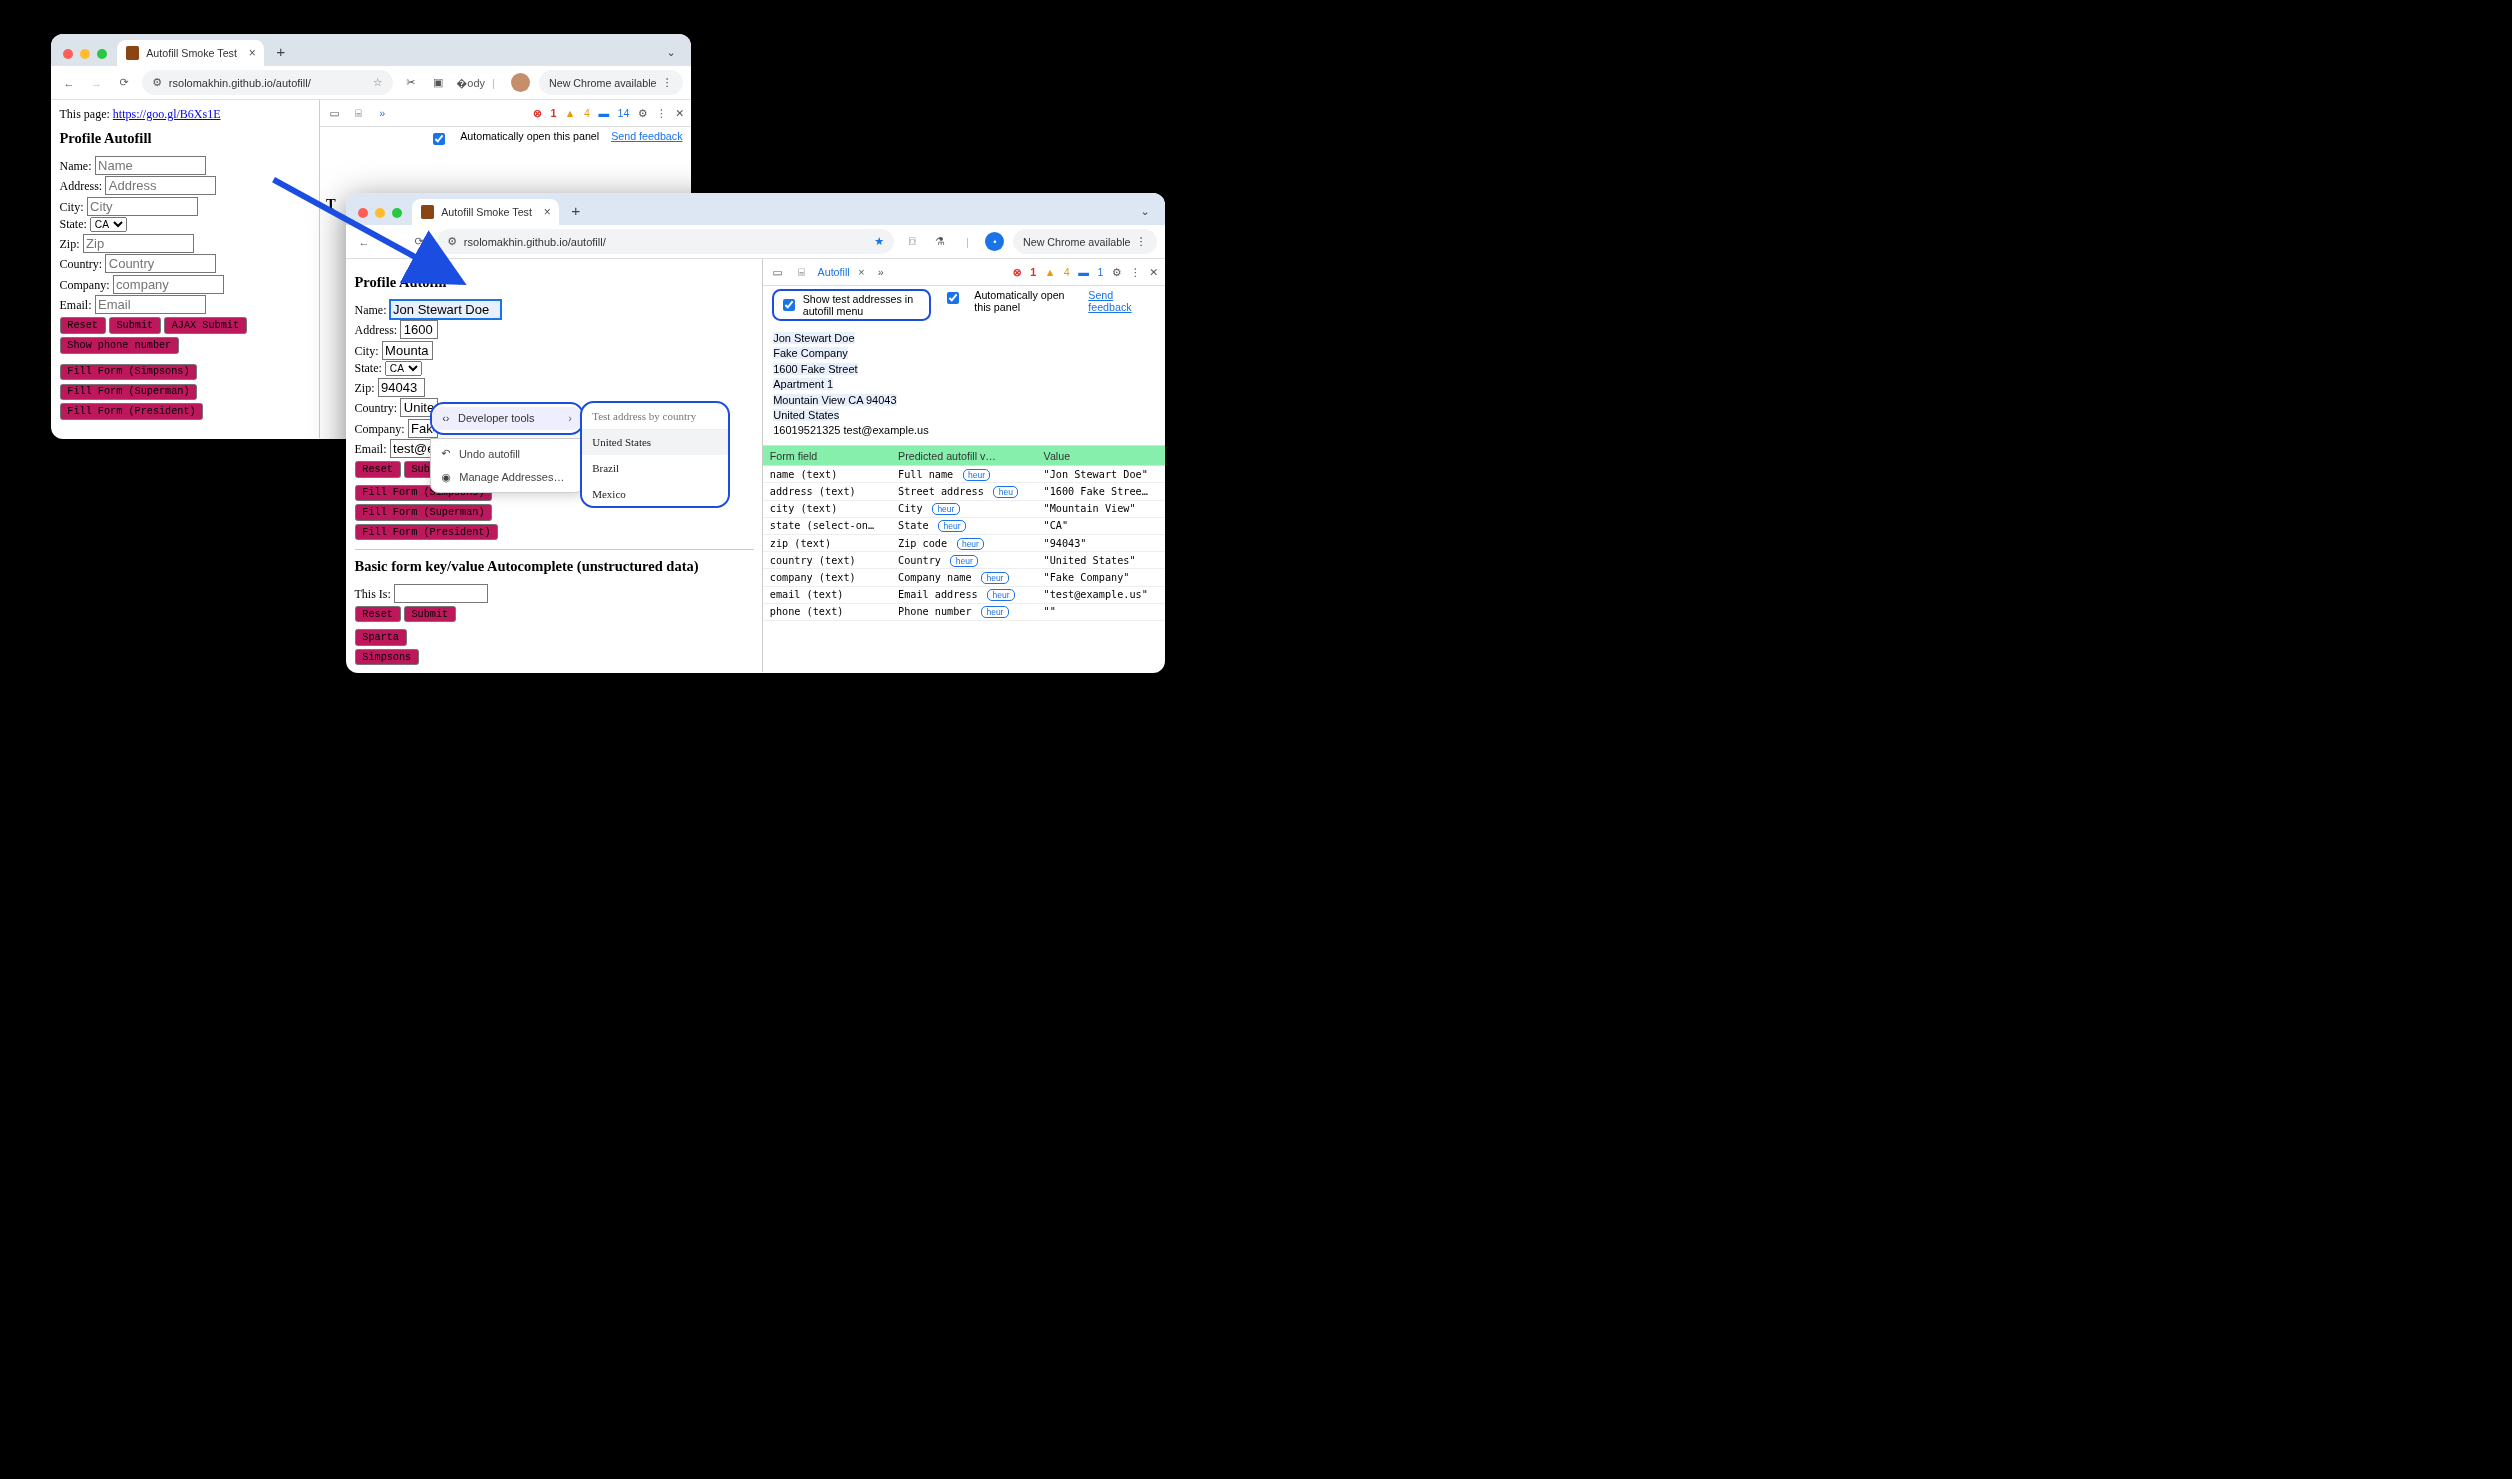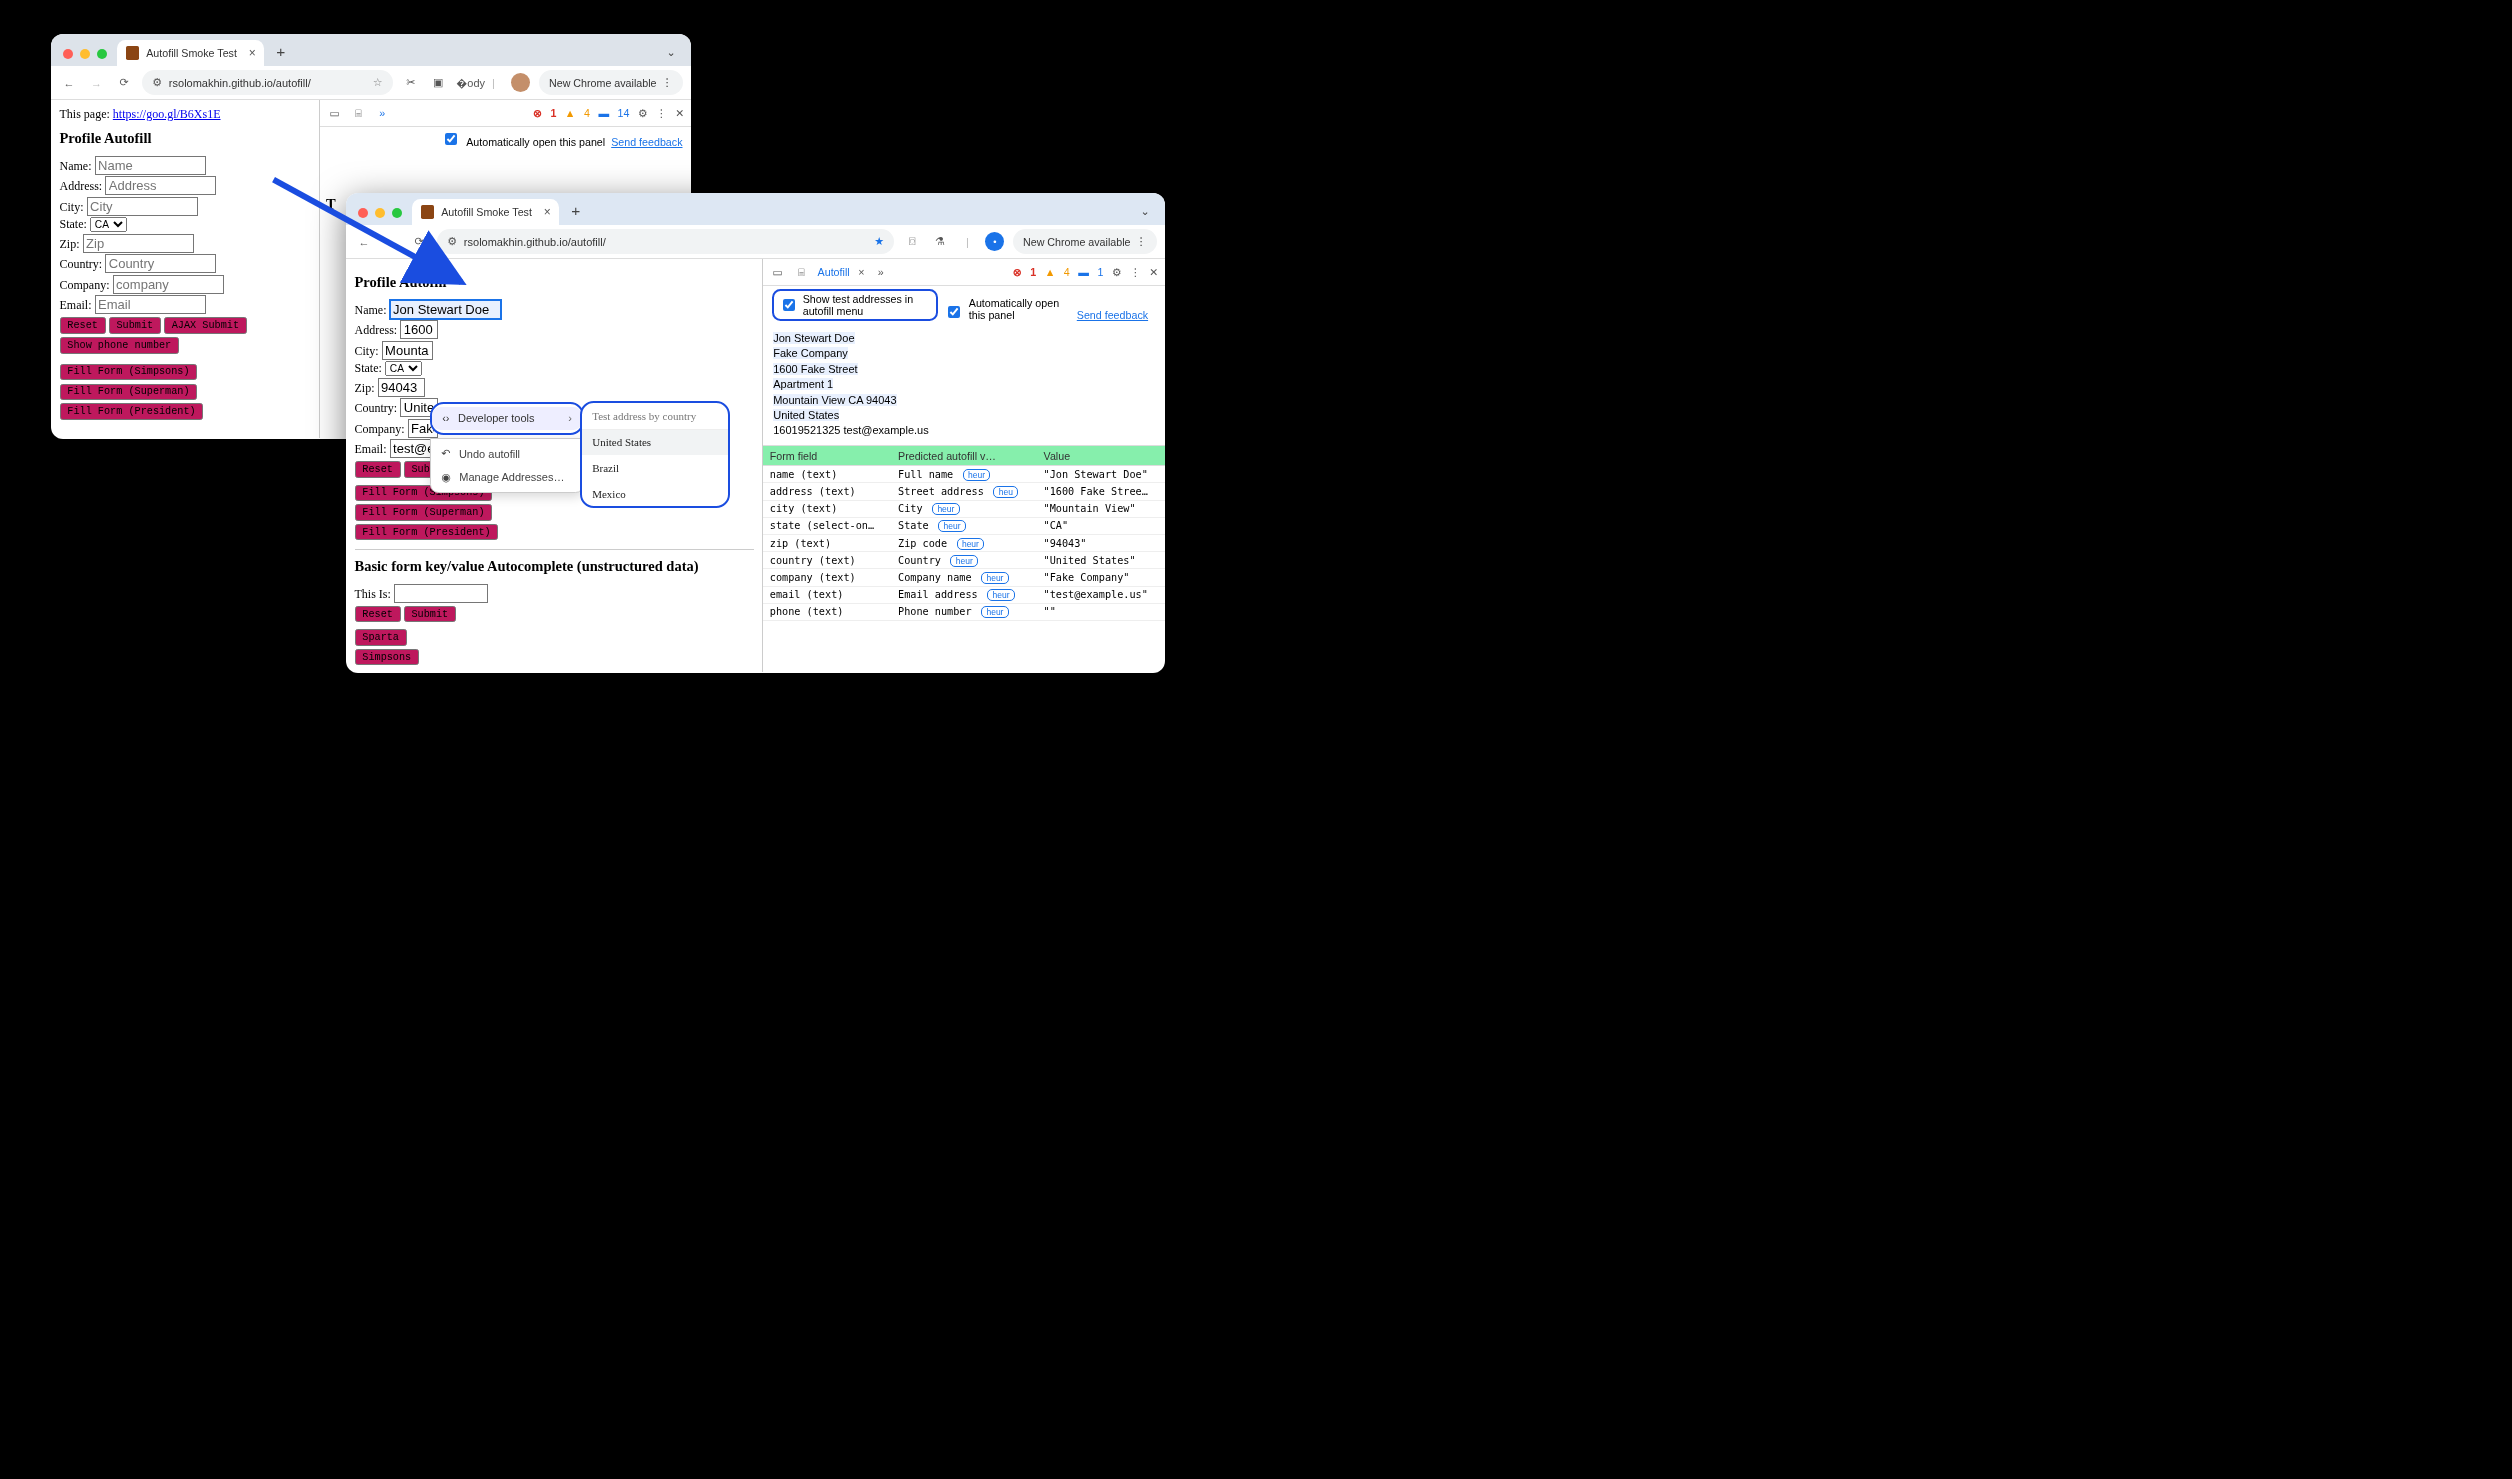--- a/index.html
+++ b/index.html
@@ -140,21 +140,21 @@
   .dt-ico { width:15.4px; text-align:center; color:#555; }
   .dt-tab { color:#1a73e8; }
   .dt-x { color:#555; }
   .err { color:#d93025; font-weight:bold; }
   .warn { color:#f29900; }
   .info { color:#1a73e8; }
   .dt-top .sp { flex:1; }
   .gear { color:#555; }
 
   .dt-row {
-    display:flex; align-items:flex-end; gap:6px; padding: 3.4px 8.5px; font-size:10.7px;
+    display:flex; align-items:flex-start; gap:12px; padding: 3.4px 8.5px; font-size:10.7px;
   }
   .chk { width:12px; height:12px; accent-color:#1a73e8; }
   .link { color:#1a73e8; text-decoration:underline; }
 
   
   .arrow {
     position:absolute;
     pointer-events:none;
     z-index: 50;
   }

